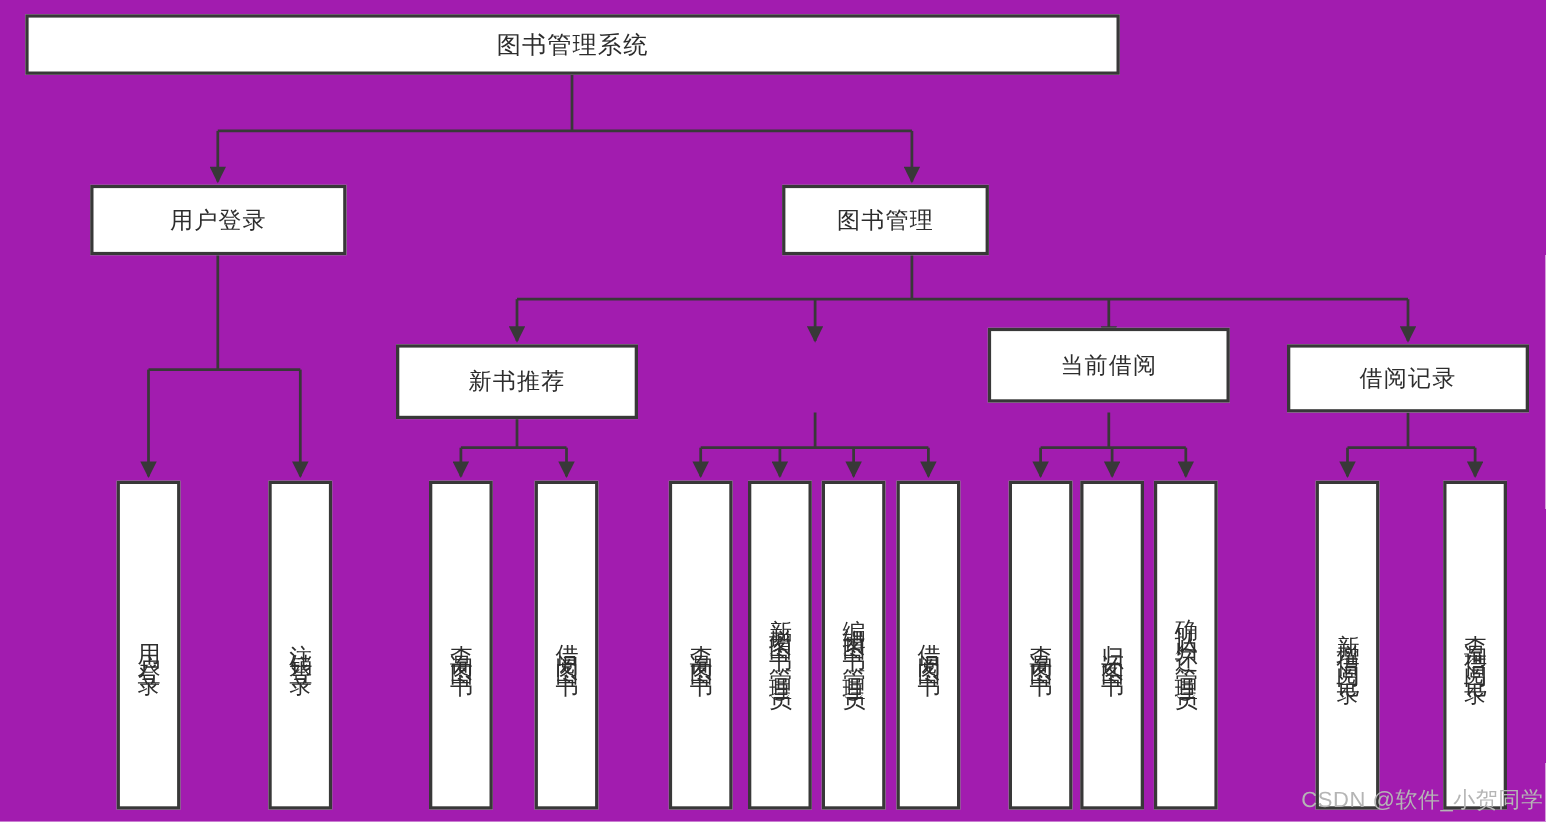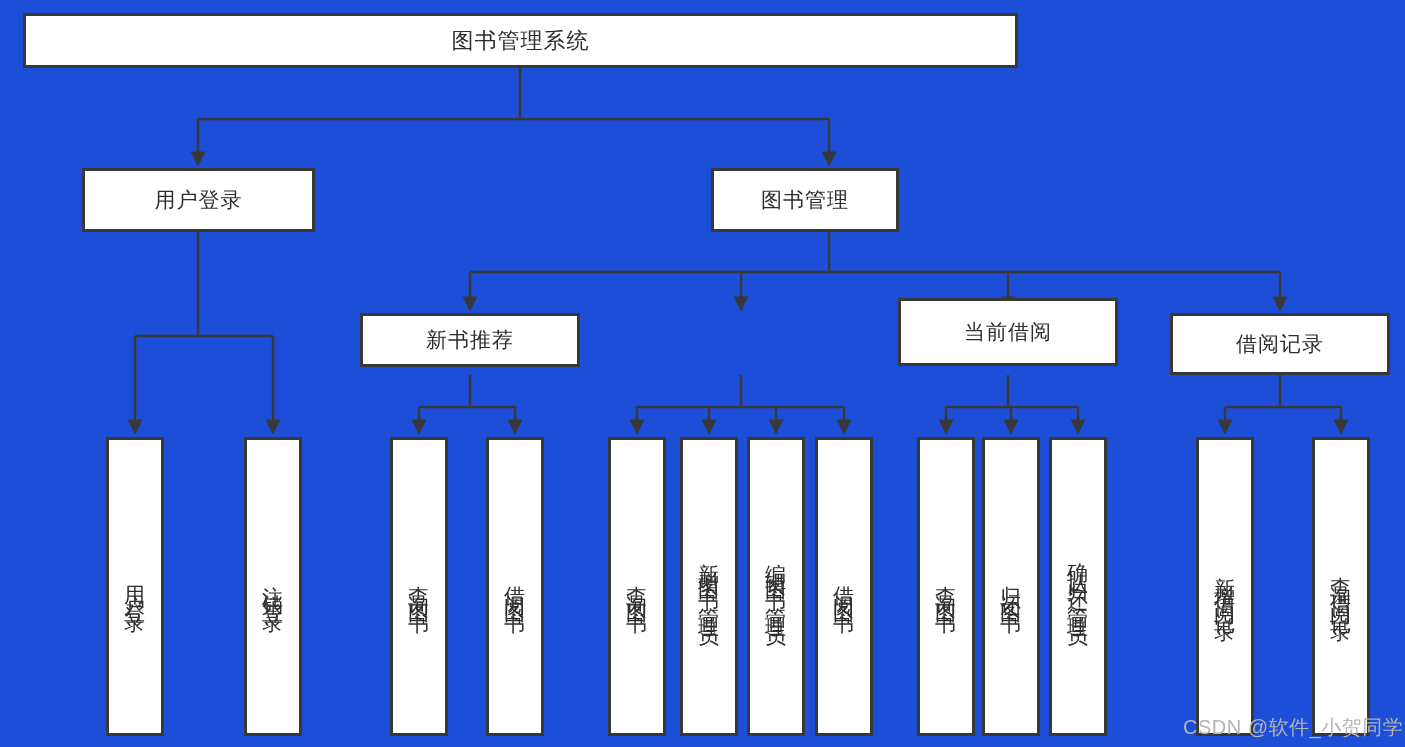--- a/index.html
+++ b/index.html
@@ -5,21 +5,21 @@
   html, body {
     margin: 0;
     padding: 0;
     background: #ffffff;
     font-family: "Liberation Sans", "DejaVu Sans", sans-serif;
   }
   #stage {
     position: relative;
     width: 1405px;
     height: 747px;
-    background: #1d4ed8;
+    background: #a21caf;
     overflow: hidden;
   }
   #wires {
     position: absolute;
     left: 0; top: 0;
     width: 1405px; height: 747px;
   }
   .box {
     position: absolute;
     box-sizing: border-box;
@@ -113,21 +113,21 @@
       <path d="M1225 407 V433"></path>
       <path d="M1341 407 V433"></path>
     </g>
   </svg>
 
   <div class="box hbox root-box" style="left:23px; top:13px; width:995px; height:55px;">图书管理系统</div>
 
   <div class="box hbox" style="left:82px; top:168px; width:233px; height:64px;">用户登录</div>
   <div class="box hbox" style="left:711px; top:168px; width:188px; height:64px;">图书管理</div>
 
-  <div class="box hbox" style="left:360px; top:313px; width:220px; height:54px;">新书推荐</div>
+  <div class="box hbox" style="left:360px; top:313px; width:220px; height:68px;">新书推荐</div>
   <div class="box hbox" style="left:898px; top:298px; width:220px; height:68px;">当前借阅</div>
   <div class="box hbox" style="left:1170px; top:313px; width:220px; height:62px;">借阅记录</div>
 
   <div class="box vbox" style="left:106px;">
     <span class="vtext">用户登录</span>
   </div>
   <div class="box vbox" style="left:244px;">
     <span class="vtext">注销登录</span>
   </div>
 

